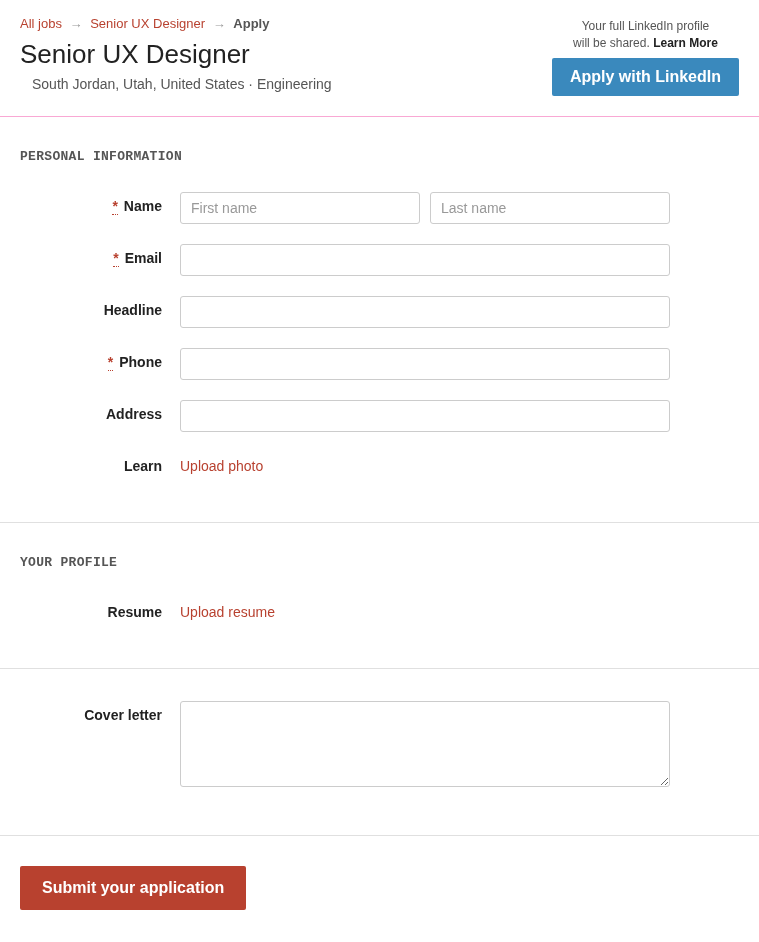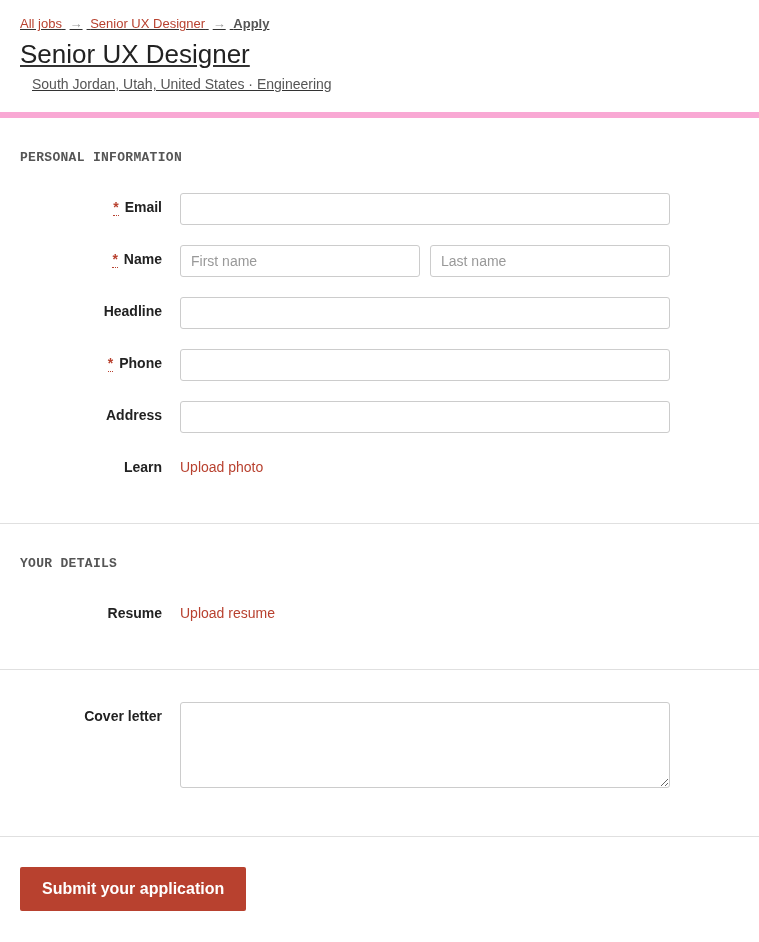--- a/index.html
+++ b/index.html
@@ -12,22 +12,21 @@
       font-size: 14px;
       color: #333;
       background: #fff;
       width: 759px;
     }
     .header {
       display: flex;
       justify-content: space-between;
       align-items: flex-start;
       padding: 16px 20px 20px 20px;
-      border-bottom: 6px solid #f9a8d4;
-      text-decoration: underline;
+      border-bottom: 1px solid #f9a8d4;
     }
     .header-left {
       flex: 1;
     }
     .breadcrumbs {
       font-size: 13px;
       margin-bottom: 8px;
     }
     .breadcrumbs a {
       color: #b8412f;
@@ -162,46 +161,53 @@
     <div class="breadcrumbs">
       <a href="#">All jobs</a>
       <span class="breadcrumb-sep">→</span>
       <a href="#">Senior UX Designer</a>
       <span class="breadcrumb-sep">→</span>
       <span class="breadcrumb-current">Apply</span>
     </div>
     <h1 class="job-title">Senior UX Designer</h1>
     <div class="job-meta">South Jordan, Utah, United States · Engineering</div>
   </div>
+  <div class="header-right">
+    <div class="linkedin-note">
+      <span>Your full LinkedIn profile</span><br>
+      <span>will be shared. </span><span class="learn-more">Learn More</span>
+    </div>
+    <button class="linkedin-btn">Apply with LinkedIn</button>
+  </div>
 </div>
 
 <div class="section">
   <div class="section-title">PERSONAL INFORMATION</div>
 
   <div class="field-row">
     <div class="field-label">
-      <span class="required-mark">*</span><span>Email</span>
-    </div>
-    <div class="field-inputs">
-      <input type="email" style="">
-    </div>
-  </div>
-
-  <div class="field-row">
-    <div class="field-label">
       <span class="required-mark">*</span><span>Name</span>
     </div>
     <div class="field-inputs">
       <input type="text" placeholder="First name" style="">
       <input type="text" placeholder="Last name" style="">
     </div>
   </div>
 
   <div class="field-row">
     <div class="field-label">
+      <span class="required-mark">*</span><span>Email</span>
+    </div>
+    <div class="field-inputs">
+      <input type="email" style="">
+    </div>
+  </div>
+
+  <div class="field-row">
+    <div class="field-label">
       <span>Headline</span>
     </div>
     <div class="field-inputs">
       <input type="text" style="">
     </div>
   </div>
 
   <div class="field-row">
     <div class="field-label">
       <span class="required-mark">*</span><span>Phone</span>
@@ -224,21 +230,21 @@
     <div class="field-label">
       <span>Learn</span>
     </div>
     <div class="field-inputs">
       <a class="upload-link">Upload photo</a>
     </div>
   </div>
 </div>
 
 <div class="section">
-  <div class="section-title">YOUR DETAILS</div>
+  <div class="section-title">YOUR PROFILE</div>
 
   <div class="field-row">
     <div class="field-label">
       <span>Resume</span>
     </div>
     <div class="field-inputs">
       <a class="upload-link">Upload resume</a>
     </div>
   </div>
 </div>

